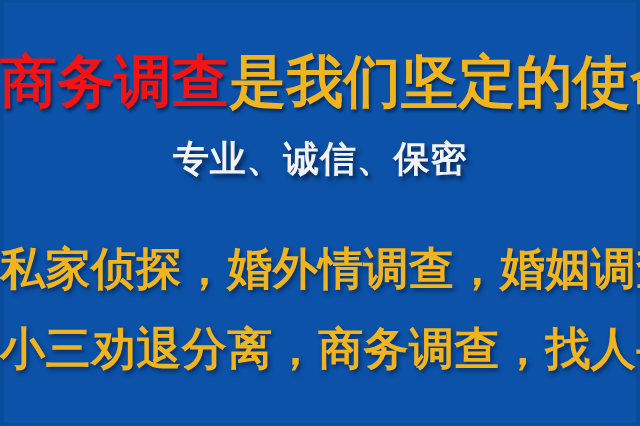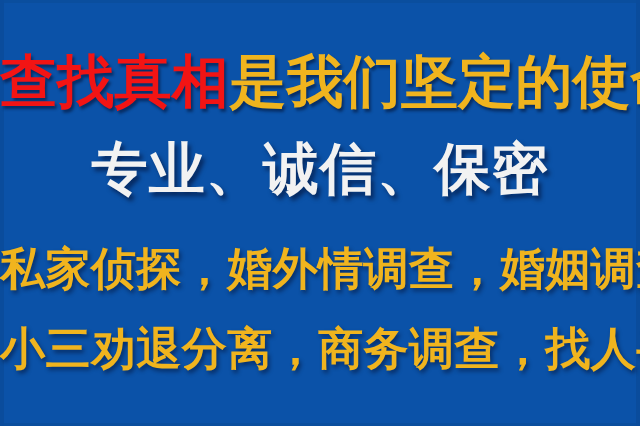--- a/index.html
+++ b/index.html
@@ -65,21 +65,21 @@
   .line-headline .seg-red {
     color: #f21414;
   }
   .line-headline .seg-gold {
     color: #f0b41e;
   }
 
   
   .line-motto {
     top: 140px;
-    font-size: 56px;
+    font-size: 36px;
     color: #f2f2f2;
     font-family: "DejaVu Serif", "Liberation Serif", serif;
     text-shadow: 3px 4px 4px rgba(0, 0, 25, 0.5);
     letter-spacing: 0.02em;
   }
 
   
   .line-services {
     font-size: 45px;
     color: #f0b41e;
@@ -94,21 +94,21 @@
 <body>
 
 <div id="banner">
 
   <div class="edge-top"></div>
   <div class="edge-bottom"></div>
   <div class="edge-left"></div>
   <div class="edge-right"></div>
 
   <div class="line line-headline">
-    <span class="seg-red">查找真相</span><span class="seg-gold">是我们坚定的使命</span>
+    <span class="seg-red">商务调查</span><span class="seg-gold">是我们坚定的使命</span>
   </div>
 
   <div class="line line-motto">专业、诚信、保密</div>
 
   <div class="line line-services line-services-1">私家侦探，婚外情调查，婚姻调查，</div>
 
   <div class="line line-services line-services-2">小三劝退分离，商务调查，找人寻人</div>
 
 </div>
 

